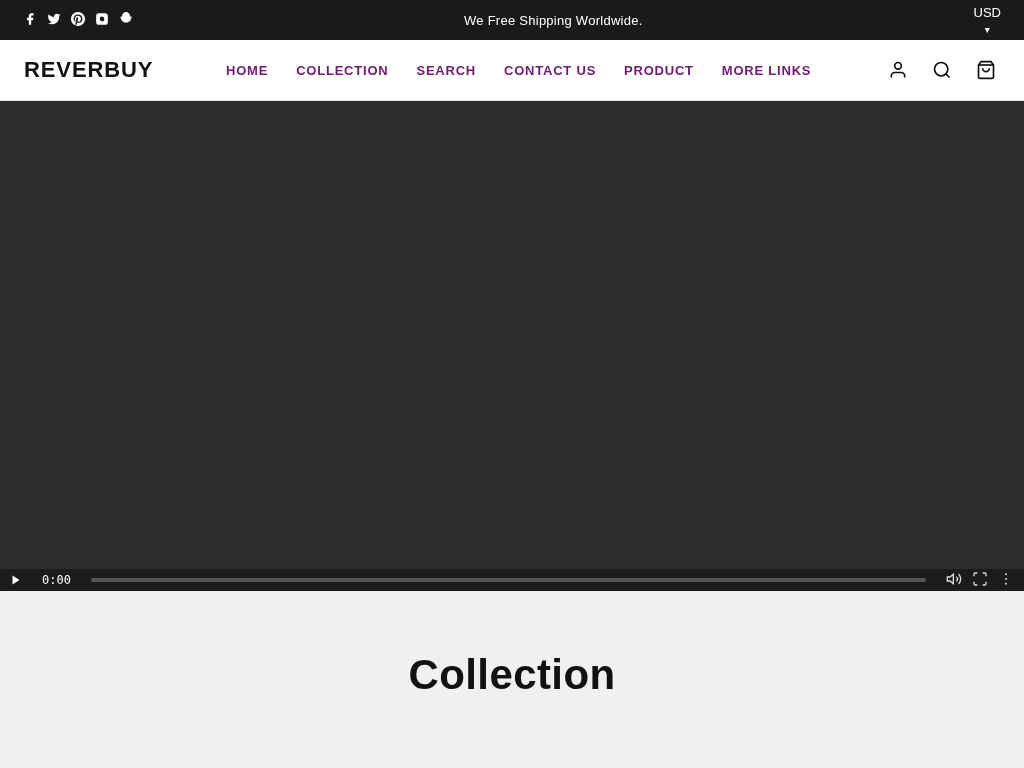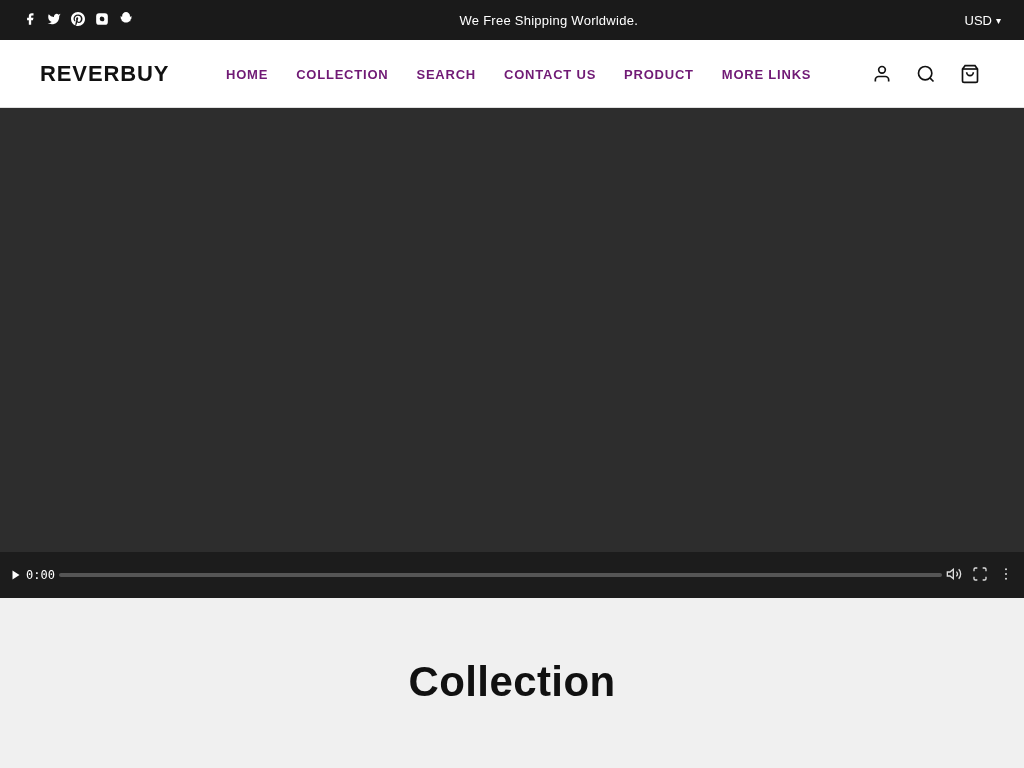--- a/index.html
+++ b/index.html
@@ -33,33 +33,34 @@
       font-size: 13px;
       letter-spacing: 0.02em;
     }
     .currency-selector {
       display: flex;
       align-items: center;
       gap: 4px;
       cursor: pointer;
       font-size: 13px;
       color: #fff;
+      flex-direction: column;
     }
     .currency-selector .chevron {
       font-size: 10px;
     }
 
     
     .header {
       background: #fff;
       display: flex;
       align-items: center;
       justify-content: space-between;
-      padding: 0 40px;
-      height: 68px;
+      padding: 0 24px;
+      height: 61px;
       border-bottom: 1px solid #e0e0e0;
     }
     .logo {
       font-size: 22px;
       font-weight: 900;
       letter-spacing: 0.04em;
       color: #111;
       text-transform: uppercase;
       text-decoration: none;
     }
@@ -101,25 +102,25 @@
       display: flex;
       flex-direction: column;
       position: relative;
     }
     .video-area {
       flex: 1;
       background: #2d2d2d;
     }
     .video-controls {
       background: #1c1c1c;
-      height: 46px;
+      height: 22px;
       display: flex;
       align-items: center;
       padding: 0 10px;
-      gap: 4px;
+      gap: 20px;
     }
     .play-btn {
       color: #fff;
       font-size: 12px;
       cursor: pointer;
       display: flex;
       align-items: center;
     }
     .time-display {
       color: #fff;

